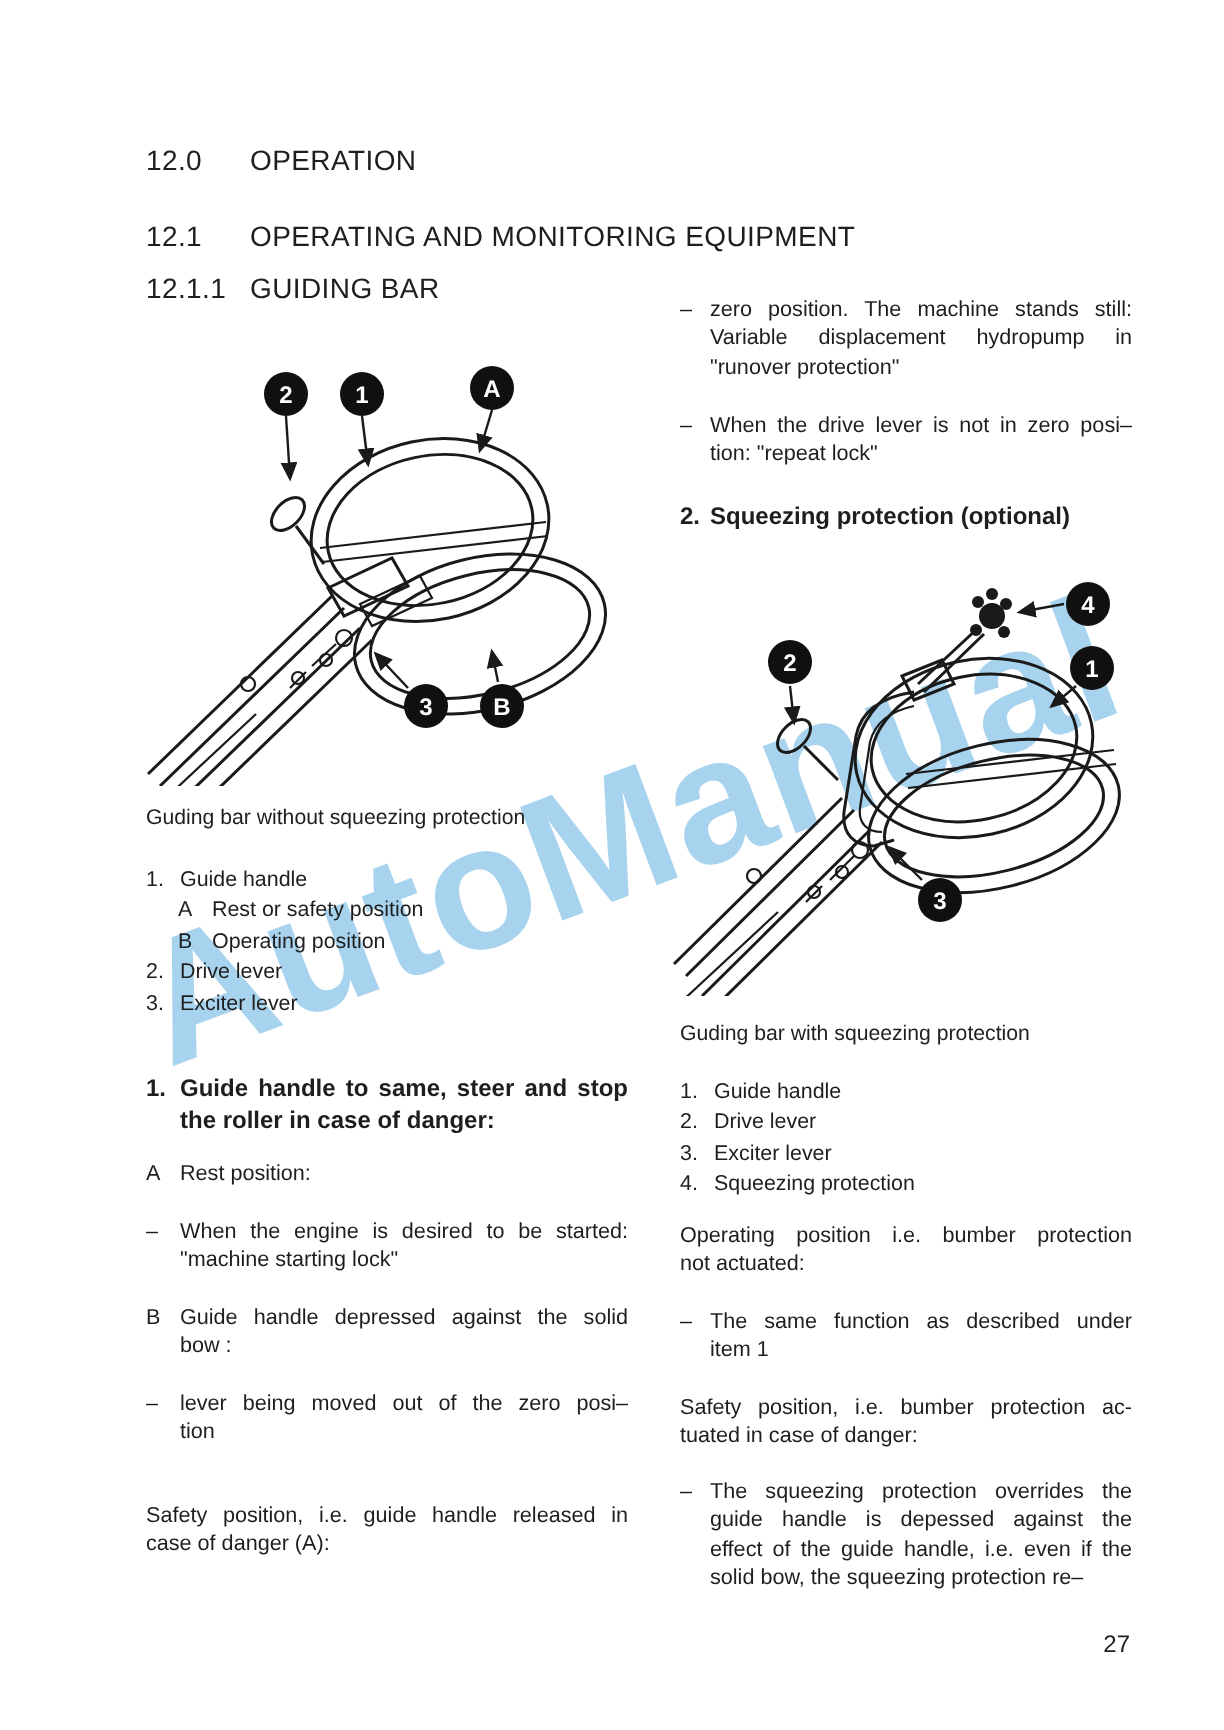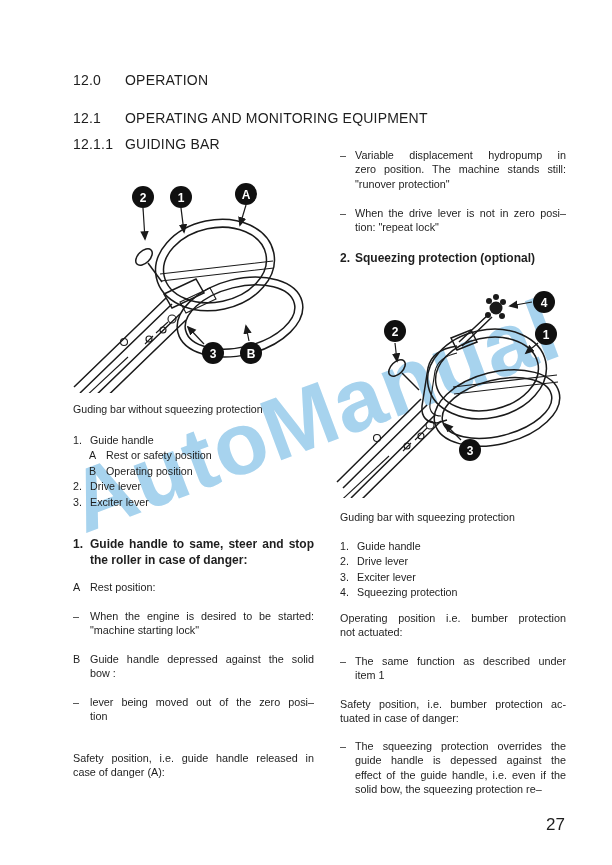--- a/index.html
+++ b/index.html
@@ -27,21 +27,21 @@
   .lrow { display:flex; line-height:15.4px; }
   .lmk { flex:0 0 17px; }
   .lrow.sub { padding-left:16px; }
   .fig { position:absolute; }
   .fig .ln { fill:none; stroke:#1a1a1a; stroke-width:1.5; }
   .fig .thin { fill:none; stroke:#1a1a1a; stroke-width:1.1; }
   .fig .lead { fill:none; stroke:#1a1a1a; stroke-width:1.2; }
   .fig .co { fill:#101010; }
   .fig .cotext { fill:#ffffff; font-family:"Liberation Sans", sans-serif; font-size:12px; font-weight:bold; text-anchor:middle; }
   .fig .dark { fill:#1a1a1a; stroke:none; }
-  .pagenum { position:absolute; top:815px; left:522px; width:43px; text-align:right; font-size:17px; }
+  .pagenum { position:absolute; top:815px; left:522px; width:43px; text-align:right; font-size:12px; }
 </style>
 </head>
 <body>
 
 <div class="page">
 
   <div class="watermark">AutoManual</div>
 
   <div class="layer">
 
@@ -54,22 +54,22 @@
       <span class="ttl">OPERATING AND MONITORING EQUIPMENT</span>
     </div>
     <div class="sechead" style="top:136px">
       <span class="num">12.1.1</span>
       <span class="ttl">GUIDING BAR</span>
     </div>
 
     <div class="para rcol" style="left:340px; top:148px; width:226px">
       <span class="mk">–</span>
       <div class="pt">
+        <div class="jl">zero position. The machine stands still:</div>
         <div class="jl">Variable displacement hydropump in</div>
-        <div class="jl">zero position. The machine stands still:</div>
         <div class="ll">"runover protection"</div>
       </div>
     </div>
     <div class="para rcol" style="left:340px; top:206px; width:226px">
       <span class="mk">–</span>
       <div class="pt">
         <div class="jl">When the drive lever is not in zero posi–</div>
         <div class="ll">tion: "repeat lock"</div>
       </div>
     </div>

